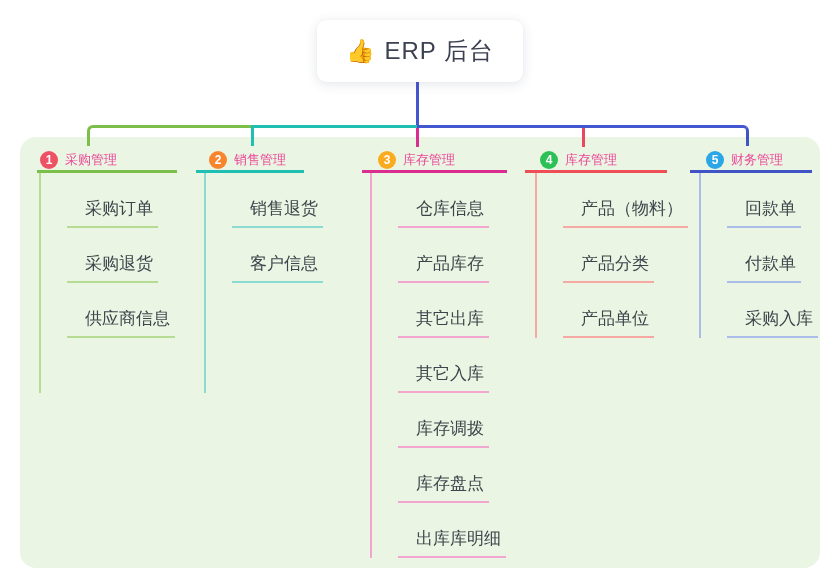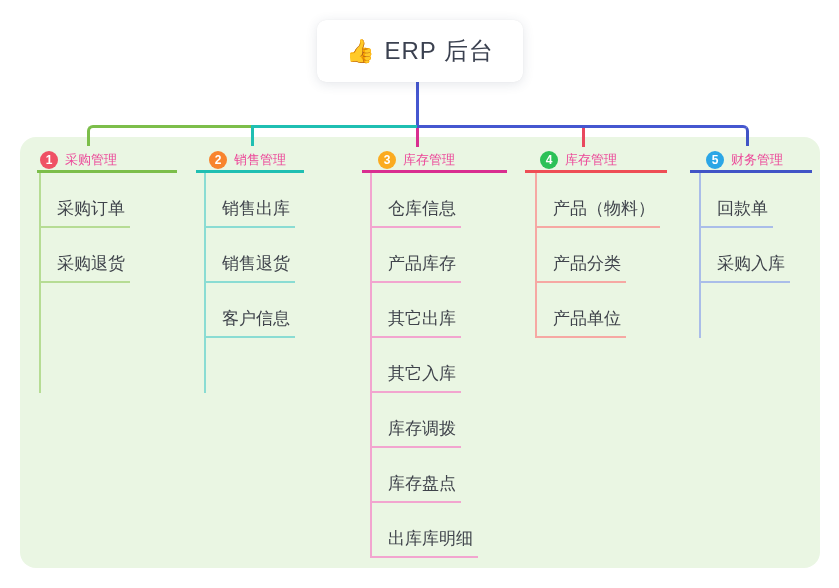--- a/index.html
+++ b/index.html
@@ -35,21 +35,21 @@
 
   
   .branch { position:absolute; top:150px; }
   .branch-header { display:flex; align-items:center; gap:7px; height:23px;
     white-space:nowrap; overflow:visible; cursor:pointer; }
   .badge { flex:0 0 auto; width:18px; height:18px; border-radius:50%;
     color:#ffffff; font-size:12px; font-weight:bold;
     display:flex; align-items:center; justify-content:center; }
   .branch-label { font-size:13px; font-weight:500; color:#ec4899; }
 
-  .children { position:relative; }
+  .children { position:relative;padding-left:28px; }
   .vline { position:absolute; top:0; width:2px; }
   .child { position:relative; height:55px; display:flex; align-items:flex-end;
     width:fit-content; white-space:nowrap;
     padding:0 5px 6px 18px; border-bottom:2px solid; cursor:pointer;
     font-size:17px; color:#3f434b; }
 
   
   .b1 { left:37px;  width:140px; }
   .b1 .branch-header { border-bottom:3px solid #7cbe4a; padding-left:3px; }
   .b1 .badge { background:#ef5164; }
@@ -107,31 +107,31 @@
 
   <div class="branch b1">
     <div class="branch-header">
       <span class="badge">1</span>
       <span class="branch-label">采购管理</span>
     </div>
     <div class="children">
       <div class="vline"></div>
       <div class="child">采购订单</div>
       <div class="child">采购退货</div>
+      <div class="child">供应商信息</div>
     </div>
   </div>
 
   <div class="branch b2">
     <div class="branch-header">
       <span class="badge">2</span>
       <span class="branch-label">销售管理</span>
     </div>
     <div class="children">
       <div class="vline"></div>
-      <div class="child">销售出库</div>
       <div class="child">销售退货</div>
       <div class="child">客户信息</div>
     </div>
   </div>
 
   <div class="branch b3">
     <div class="branch-header">
       <span class="badge">3</span>
       <span class="branch-label">库存管理</span>
     </div>
@@ -161,17 +161,18 @@
   </div>
 
   <div class="branch b5">
     <div class="branch-header">
       <span class="badge">5</span>
       <span class="branch-label">财务管理</span>
     </div>
     <div class="children">
       <div class="vline"></div>
       <div class="child">回款单</div>
+      <div class="child">付款单</div>
       <div class="child">采购入库</div>
     </div>
   </div>
 
 </div>
 
 </body></html>

